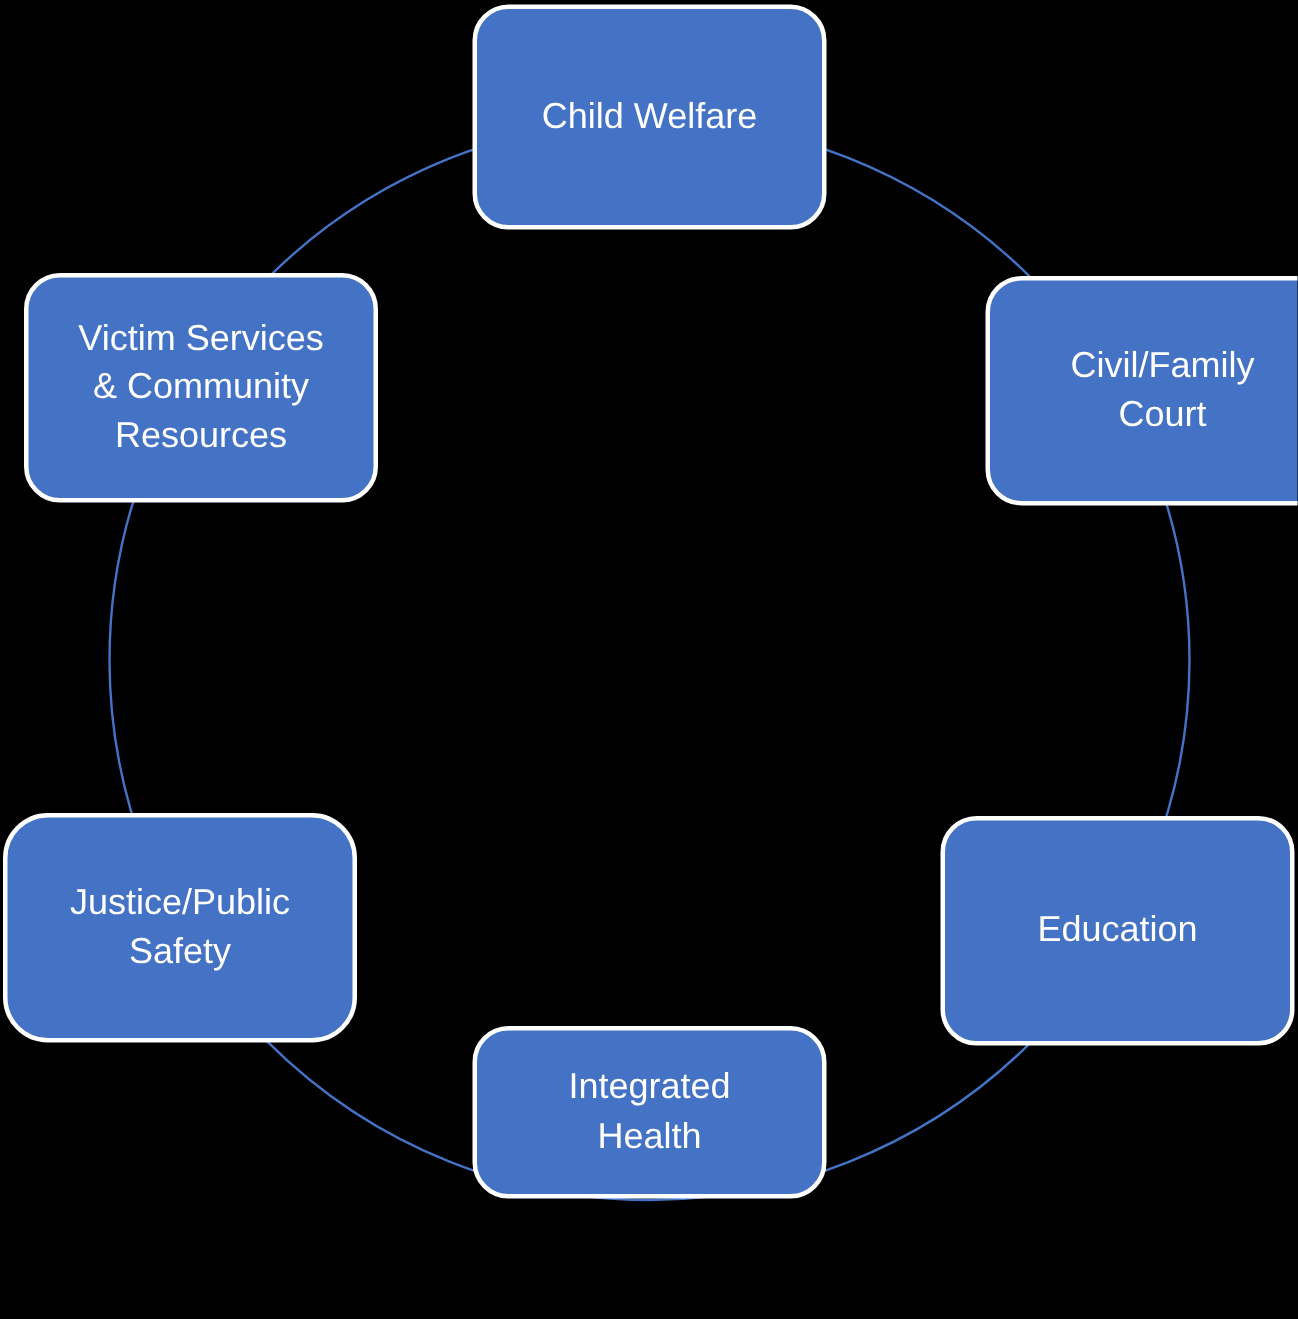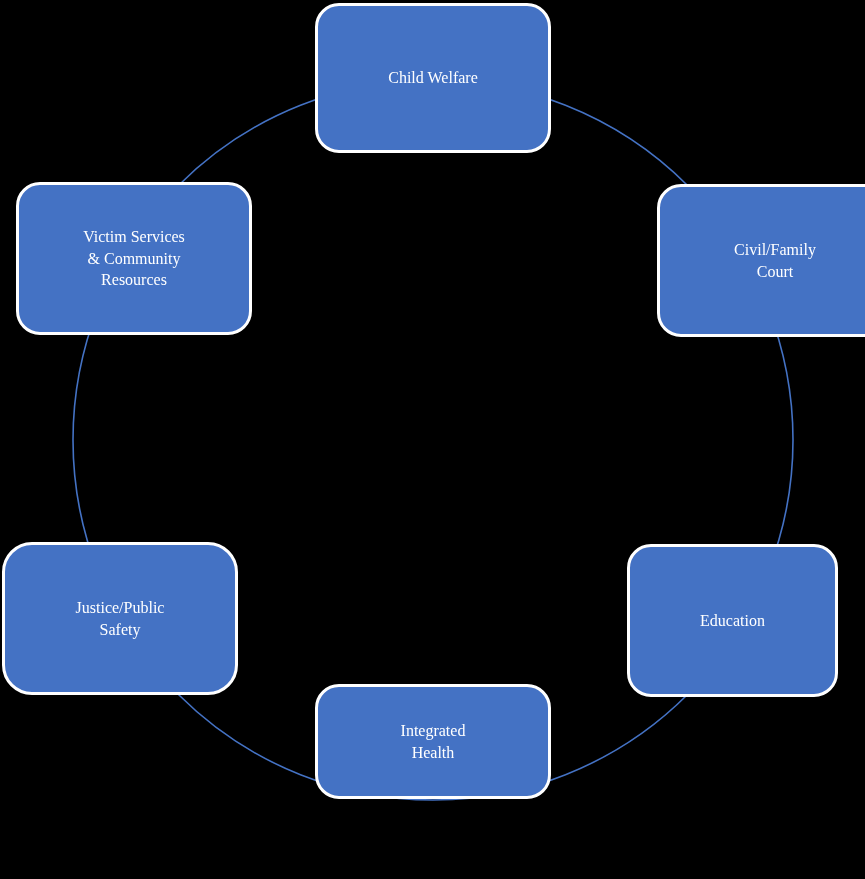--- a/index.html
+++ b/index.html
@@ -33,31 +33,30 @@
     z-index: 1;
     box-sizing: border-box;
     background: var(--node-fill, #4472C4);
     border: 3px solid var(--node-border, #fff);
     border-radius: 24px;
     display: flex;
     align-items: center;
     justify-content: center;
     text-align: center;
     color: var(--node-text, #fff);
-    font-size: 16px;
+    font-size: 24px;
     line-height: 1.35;
-    font-family: Liberation Serif, serif;
   }
   .node-label {
     white-space: pre-line;
     padding: 2px 8px;
   }
   .pos-0 { left: 315px; top: 3px;   width: 236px; height: 150px; }
   .pos-1 { left: 657px; top: 184px; width: 236px; height: 153px; }
-  .pos-2 { left: 627px; top: 544px; width: 211px; height: 153px; }
+  .pos-2 { left: 627px; top: 544px; width: 236px; height: 153px; }
   .pos-3 { left: 315px; top: 684px; width: 236px; height: 115px; }
   .pos-4 { left: 2px;   top: 542px; width: 236px; height: 153px; border-radius: 30px; }
   .pos-5 { left: 16px;   top: 182px; width: 236px; height: 153px; }
 </style>
 </head>
 <body>
 
 <div class="canvas">
 
   <svg class="ring-svg" width="865" height="879" viewBox="0 0 865 879" aria-hidden="true">

